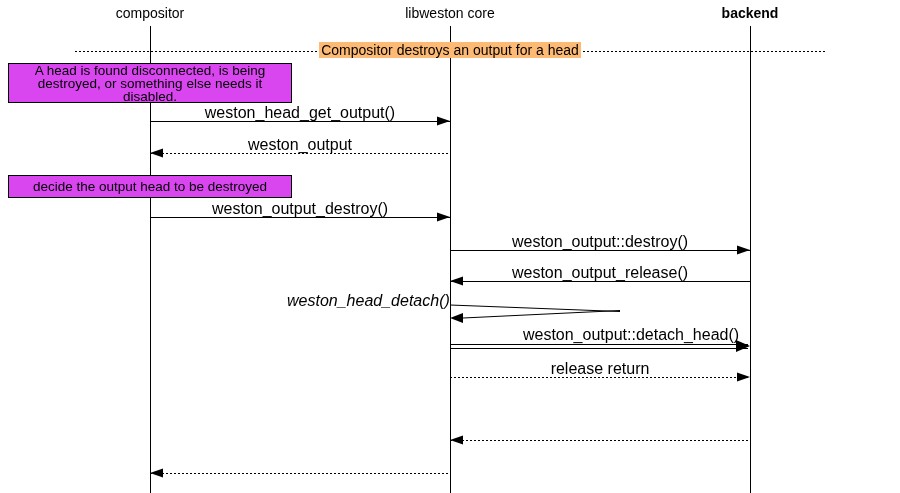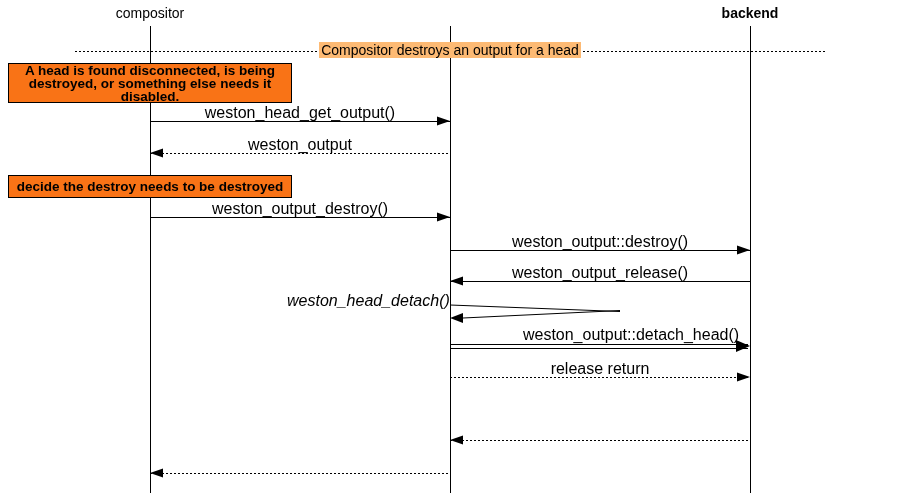--- a/index.html
+++ b/index.html
@@ -10,23 +10,23 @@
   .canvas svg{position:absolute;left:0;top:0;}
   .plabel{
     position:absolute;width:200px;text-align:center;
     font-size:14px;line-height:16px;top:5px;white-space:nowrap;
   }
   .mlabel{
     position:absolute;text-align:center;font-size:16px;line-height:15px;
     white-space:nowrap;
   }
   .note{
-    position:absolute;box-sizing:border-box;border:1px solid #000;background:#f97316;
+    position:absolute;box-sizing:border-box;border:1px solid #000;background:#d946ef;
     display:flex;flex-direction:column;align-items:center;justify-content:center;
-    font-size:13.5px;text-align:center;font-weight:bold;
+    font-size:13.5px;text-align:center;
   }
   .note span{display:block;line-height:13px;}
   .divider-label-wrap{
     position:absolute;left:75px;width:750px;top:43px;text-align:center;
     font-size:14px;line-height:15px;white-space:nowrap;
   }
   .divider-label-wrap span{background:#fdba74;padding:0 2px;}
 </style>
 </head>
 <body>
@@ -75,34 +75,35 @@
       <polygon points="450,281 463,276.5 463,285.5"></polygon>
       <polygon points="450,318 463,313 463,323"></polygon>
       <polygon points="750,346 736,340 736,352"></polygon>
       <polygon points="750,377 737,372.5 737,381.5"></polygon>
       <polygon points="450,440 463,435.5 463,444.5"></polygon>
       <polygon points="150,473 163,468.5 163,477.5"></polygon>
     </g>
   </svg>
 
   <div class="plabel" style="left:50px;">compositor</div>
+  <div class="plabel" style="left:350px;">libweston core</div>
   <div class="plabel" style="left:650px;font-weight:bold;">backend</div>
 
   <div class="divider-label-wrap">
     <span>Compositor destroys an output for a head</span>
   </div>
 
   <div class="note" style="left:8px;top:63px;width:284px;height:40px;">
     <span>A head is found disconnected, is being</span>
     <span>destroyed, or something else needs it</span>
     <span>disabled.</span>
   </div>
 
   <div class="note" style="left:8px;top:175px;width:284px;height:23px;">
-    <span>decide the destroy needs to be destroyed</span>
+    <span>decide the output head to be destroyed</span>
   </div>
 
 
   <div class="mlabel" style="left:150px;width:300px;top:105px;">weston_head_get_output()</div>
   <div class="mlabel" style="left:150px;width:300px;top:137px;">weston_output</div>
   <div class="mlabel" style="left:150px;width:300px;top:201px;">weston_output_destroy()</div>
   <div class="mlabel" style="left:450px;width:300px;top:234px;">weston_output::destroy()</div>
   <div class="mlabel" style="left:450px;width:300px;top:265px;">weston_output_release()</div>
   <div class="mlabel" style="left:287px;width:160px;top:293px;text-align:right;font-style:italic;">weston_head_detach()</div>
   <div class="mlabel" style="left:450px;width:300px;top:327px;padding-left:31px;">weston_output::detach_head()</div>

